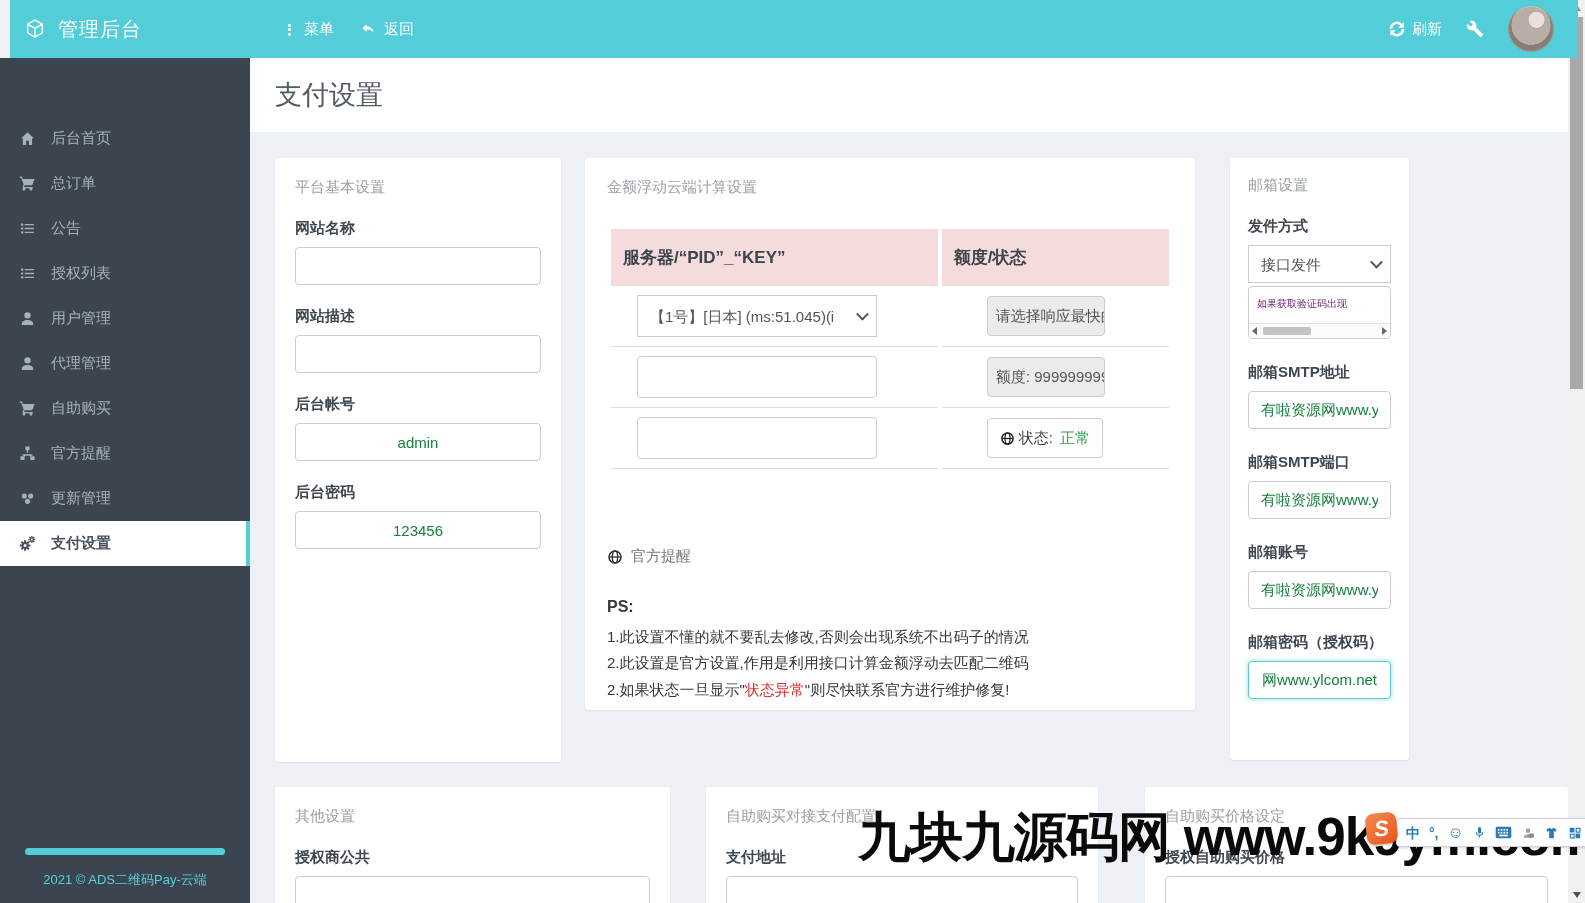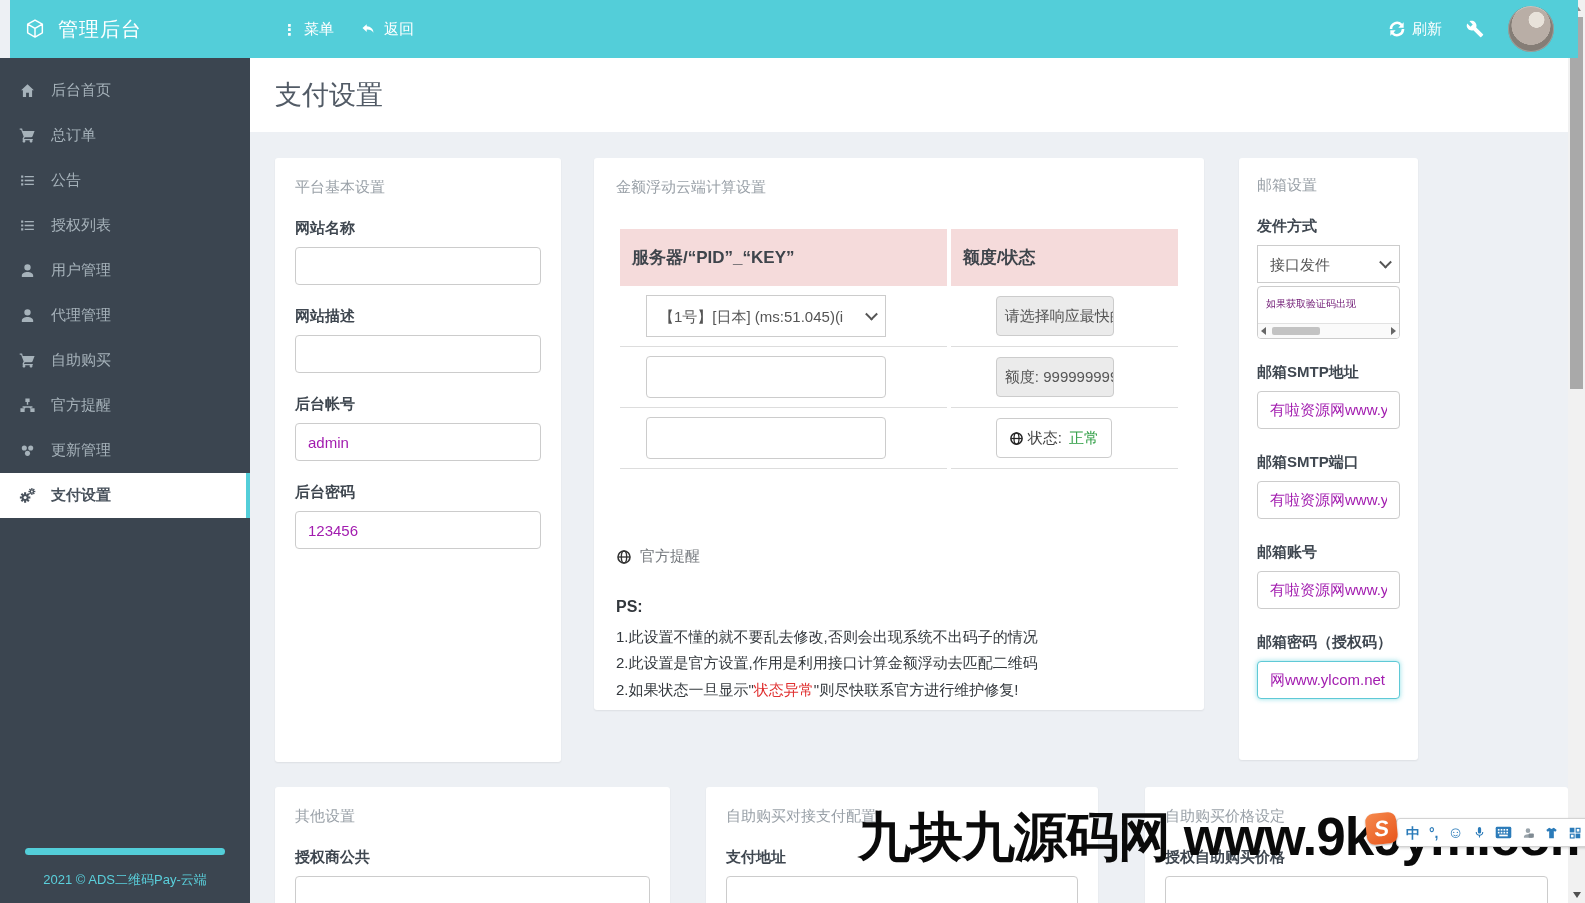--- a/index.html
+++ b/index.html
@@ -23,48 +23,48 @@
   
   .scrollbar{position:absolute;right:0;top:0;width:17px;height:903px;background:#f1f1f1;z-index:5;}
   .sb-up,.sb-down{position:absolute;left:0;width:17px;height:16px;display:flex;align-items:center;justify-content:center;}
   .sb-up{top:0;} .sb-down{bottom:0;}
   .tri-up{width:0;height:0;border-left:4px solid transparent;border-right:4px solid transparent;border-bottom:6px solid #8c8c8c;}
   .tri-down{width:0;height:0;border-left:4px solid transparent;border-right:4px solid transparent;border-top:6px solid #505050;}
   .sb-thumb{position:absolute;left:2px;top:17px;width:13px;height:372px;background:#a9a9a9;}
 
   
   .sidebar{position:absolute;left:0;top:58px;width:250px;height:845px;background:#3b4550;z-index:6;}
-  .nav{padding-top:10px;}
+  .nav{padding-top:10px;margin-top:48px;}
   .nav-item{height:45px;display:flex;align-items:center;color:#a6b2ba;font-size:15px;cursor:pointer;}
   .nav-icon{width:18px;margin-left:18px;margin-right:15px;display:flex;justify-content:center;}
   .nav-item.active{background:#fff;color:#49525c;border-right:4px solid #53ced9;font-weight:bold;}
   .sidebar-footer{position:absolute;left:0;right:0;bottom:14px;text-align:center;}
   .footer-bar{width:200px;height:7px;border-radius:4px;background:#53ced9;margin:0 auto 16px auto;}
   .footer-text{color:#5ad0dc;font-size:13px;}
 
   
   .main{position:absolute;left:250px;top:58px;width:1318px;height:845px;overflow:hidden;background:#edf0f4;}
   .page-header{background:#fff;height:74px;display:flex;align-items:center;padding-left:25px;}
   .page-title{font-size:27px;color:#525b66;font-weight:400;margin:0;}
   .content{padding:26px 0 0 25px;}
   .row{display:flex;align-items:flex-start;}
   .row2{margin-top:25px;}
   .card{background:#fff;border-radius:3px;box-shadow:0 1px 2px rgba(0,0,0,.07);box-sizing:border-box;}
   .card-title{color:#9aa1a8;font-size:15px;}
 
-  .card-platform{width:286px;height:604px;padding:20px;margin-right:33px;}
+  .card-platform{width:286px;height:604px;padding:20px;margin-right:24px;}
   .card-cloud{width:610px;height:552px;padding:20px 22px;margin-right:35px;}
   .card-email{width:179px;height:602px;padding:18px;}
   .card-other{width:395px;height:180px;padding:20px;margin-right:36px;}
   .card-pay{width:392px;height:180px;padding:20px;margin-right:47px;}
   .card-price{width:423px;height:180px;padding:20px;}
 
   .fgroup{margin-top:22px;}
   .flabel{font-size:15px;font-weight:bold;color:#3f4750;margin-bottom:9px;}
-  .tinput{width:100%;height:38px;box-sizing:border-box;border:1px solid #ccc;border-radius:4px;padding:0 12px;font-size:15px;color:#a21caf;font-family:inherit;background:#fff;}
+  .tinput{width:100%;height:38px;box-sizing:border-box;border:1px solid #ccc;border-radius:4px;padding:0 12px;font-size:15px;color:#15803d;font-family:inherit;background:#fff;text-align:center;}
   .tinput.focused{border:1px solid #5fc9d6;box-shadow:0 0 5px rgba(83,206,217,.65);}
 
   
   .srv-table{width:100%;border-collapse:separate;border-spacing:4px 0;margin-top:32px;}
   .srv-table th{background:#f5dbdb;color:#3e444b;font-size:17px;text-align:left;padding:17px 12px;font-weight:bold;}
   .srv-table th.col1{width:59%;} .srv-table th.col2{width:41%;}
   .srv-table td{border-bottom:1px solid #ddd;padding:9px 0;vertical-align:middle;}
   .td-srv{padding-left:26px !important;}
   .td-status{padding-left:45px !important;}
   .select-wrap{position:relative;display:inline-block;}

